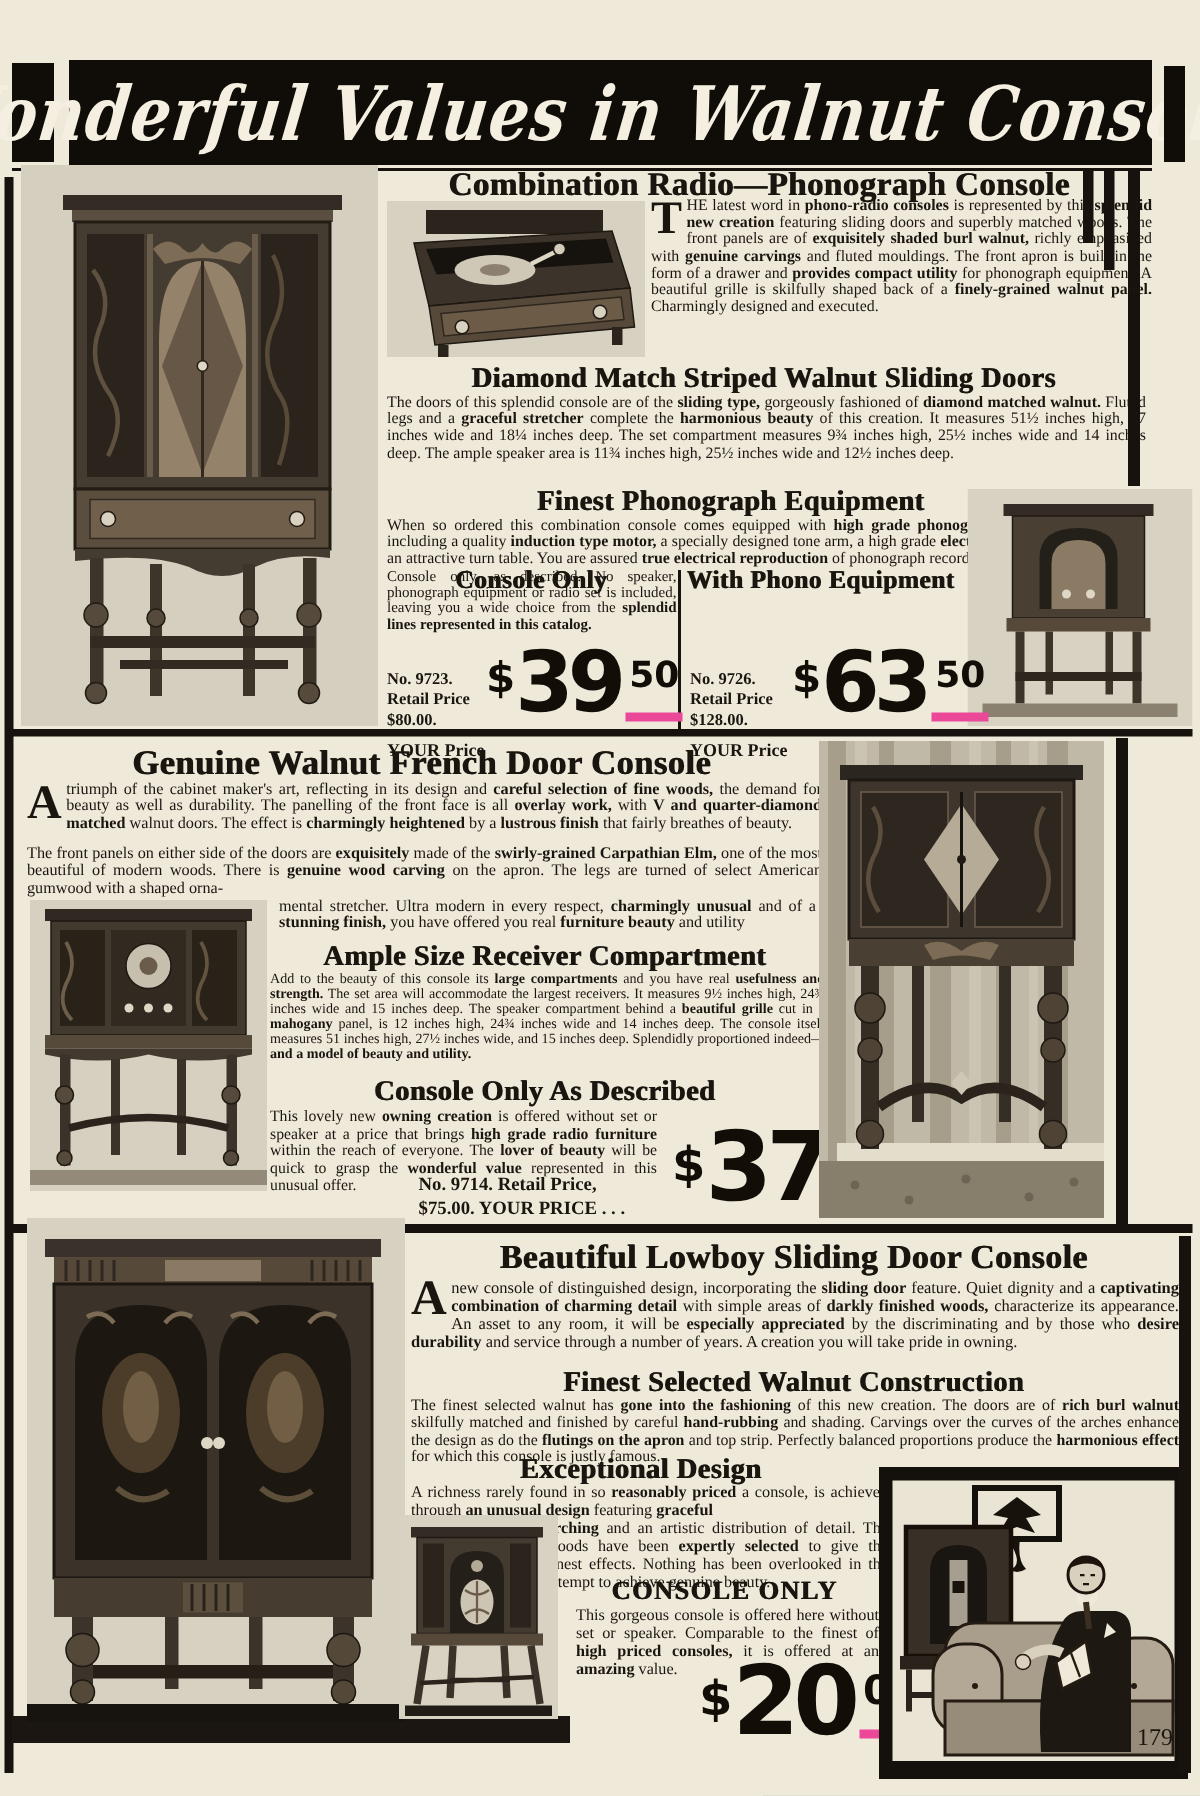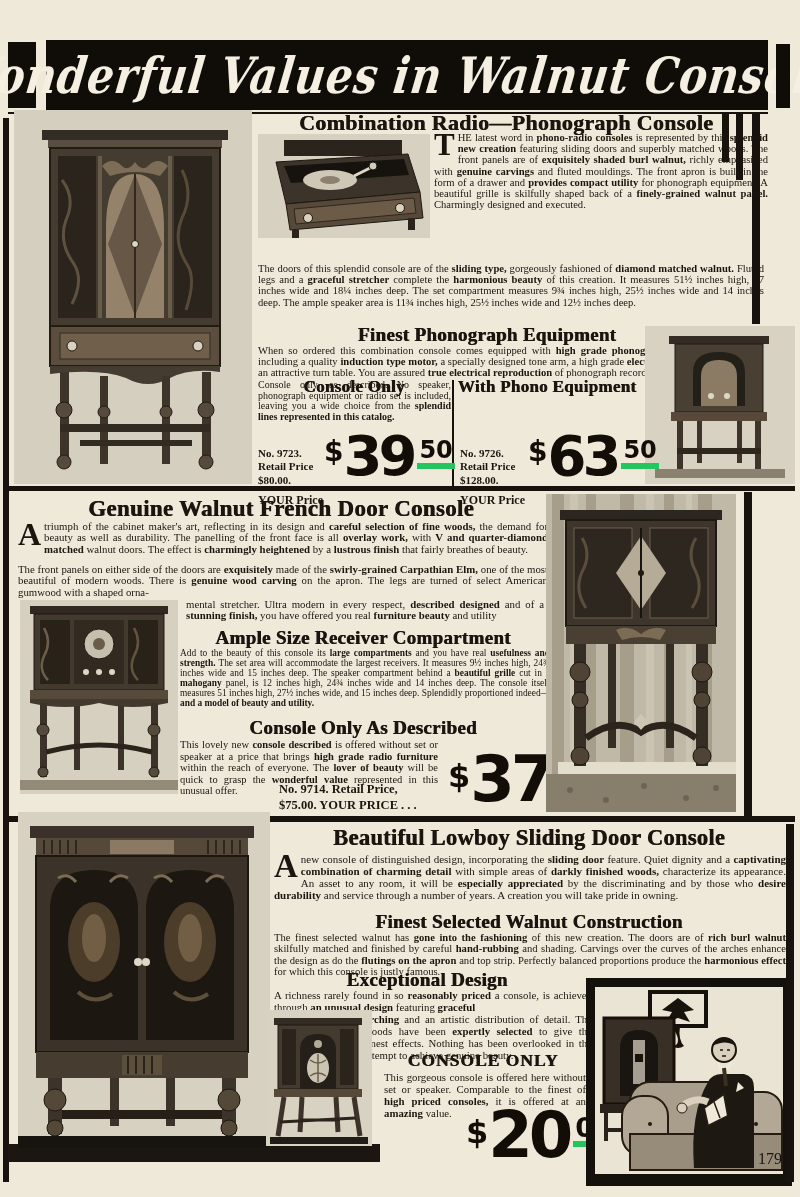--- a/index.html
+++ b/index.html
@@ -9,21 +9,21 @@
   .rule{position:absolute;background:#17120d;}
   .hed{position:absolute;font-weight:bold;text-align:center;letter-spacing:.3px;
        text-shadow:.6px 0 currentColor;line-height:1.02;}
   .p{position:absolute;text-align:justify;}
   .dc{float:left;font-weight:bold;margin:1px 3px 0 0;line-height:.78;}
   .nos{position:absolute;font-weight:bold;line-height:1.22;}
   .pr{position:absolute;display:flex;align-items:flex-start;font-family:"DejaVu Sans",sans-serif;
       font-weight:bold;color:#120d07;}
   .pr .c{font-size:28px;line-height:26px;margin-top:7px;}
   .pr .d{font-size:56px;line-height:48px;letter-spacing:-4px;}
-  .pr .x{font-size:24px;line-height:22px;margin:7px 0 0 4px;border-bottom:6px solid #22c55e;padding:0 2px 2px;}
+  .pr .x{font-size:24px;line-height:22px;margin:7px 0 0 4px;border-bottom:6px solid #ec4899;padding:0 2px 14px;}
   .pr.big .d{font-size:64px;line-height:54px;}
   .pr.big .c{font-size:32px;line-height:30px;margin-top:9px;}
   .pr.big .x{font-size:27px;margin-top:9px;}
   .banner{position:absolute;left:46px;top:40px;width:722px;height:70px;background:#100d09;
           display:flex;align-items:center;justify-content:center;}
   .banner span{font-family:"DejaVu Serif",serif;font-style:italic;font-weight:bold;font-size:50px;
           color:#f4efe1;white-space:nowrap;transform:skewX(-7deg) scaleX(.84);letter-spacing:1px;}
   .photo{position:absolute;}
   .photo svg{display:block;}
   b{font-weight:bold;}
@@ -103,20 +103,21 @@
       <circle cx="142" cy="74" r="4.5" fill="#d9d2c1" stroke="#1d1812"></circle>
       <rect x="34" y="96" width="7" height="8" fill="#2b241d"></rect>
       <rect x="150" y="84" width="7" height="12" fill="#2b241d"></rect>
     </svg>
   </div>
 
   <div class="p" style="left:434px;top:132px;width:334px;font-size:10.6px;line-height:1.06;">
     <span class="dc" style="font-size:31px;">T</span><span>HE latest word in <b>phono-radio consoles</b> is represented by this <b>splendid new creation</b> featuring sliding doors and superbly matched woods.  The front panels are of <b>exquisitely shaded burl walnut,</b> richly emphasized with <b>genuine carvings</b> and fluted mouldings.  The front apron is built in the form of a drawer and <b>provides compact utility</b> for phonograph equipment.  A beautiful grille is skilfully shaped back of a <b>finely-grained walnut panel.</b>  Charmingly designed and executed.</span>
   </div>
 
+  <div class="hed" style="left:256px;top:243px;width:506px;font-size:19px;">Diamond Match Striped Walnut Sliding Doors</div>
   <div class="p" style="left:258px;top:263px;width:506px;font-size:10.6px;line-height:1.06;">The doors of this splendid console are of the <b>sliding type,</b> gorgeously fashioned of <b>diamond matched walnut.</b>  Fluted legs and a <b>graceful stretcher</b> complete the <b>harmonious beauty</b> of this creation.  It measures 51½ inches high, 27 inches wide and 18¼ inches deep.  The set compartment measures 9¾ inches high, 25½ inches wide and 14 inches deep.  The ample speaker area is 11¾ inches high, 25½ inches wide and 12½ inches deep.</div>
 
   <div class="hed" style="left:256px;top:325px;width:462px;font-size:19px;">Finest Phonograph Equipment</div>
   <div class="p" style="left:258px;top:345px;width:460px;font-size:10.6px;line-height:1.06;">When so ordered this combination console comes equipped with <b>high grade phonograph apparatus</b> including a quality <b>induction type motor,</b> a specially designed tone arm, a high grade <b>electric pick-up,</b> and an attractive turn table.  You are assured <b>true electrical reproduction</b> of phonograph records.</div>
 
   <div class="photo" style="left:645px;top:326px;">
     <svg width="150" height="158" viewBox="0 0 150 158">
       <rect width="150" height="158" fill="#d8d2c3"></rect>
       <rect x="24" y="10" width="100" height="8" fill="#342c24"></rect>
       <rect x="30" y="18" width="88" height="68" fill="#493f33" stroke="#201a14"></rect>
@@ -165,21 +166,21 @@
     <span class="x">50</span>
   </div>
 
   <div class="rule" style="left:8px;top:486px;width:787px;height:5px;"></div>
 
   <div class="hed" style="left:16px;top:497px;width:530px;font-size:23px;">Genuine Walnut French Door Console</div>
   <div class="p" style="left:18px;top:521px;width:530px;font-size:10.8px;line-height:1.06;">
     <span class="dc" style="font-size:32px;">A</span><span>triumph of the cabinet maker's art, reflecting in its design and <b>careful selection of fine woods,</b> the demand for beauty as well as durability.  The panelling of the front face is all <b>overlay work,</b> with <b>V and quarter-diamond matched</b> walnut doors. The effect is <b>charmingly heightened</b> by a <b>lustrous finish</b> that fairly breathes of beauty.</span>
   </div>
   <div class="p" style="left:18px;top:564px;width:530px;font-size:10.8px;line-height:1.06;">The front panels on either side of the doors are <b>exquisitely</b> made of the <b>swirly-grained Carpathian Elm,</b> one of the most beautiful of modern woods.  There is <b>genuine wood carving</b> on the apron.  The legs are turned of select American gumwood with a shaped orna-</div>
-  <div class="p" style="left:186px;top:599px;width:358px;font-size:10.8px;line-height:1.06;">mental stretcher. Ultra modern in every respect, <b>described designed</b> and of a <b>stunning finish,</b> you have offered you real <b>furniture beauty</b> and utility</div>
+  <div class="p" style="left:186px;top:599px;width:358px;font-size:10.8px;line-height:1.06;">mental stretcher. Ultra modern in every respect, <b>charmingly unusual</b> and of a <b>stunning finish,</b> you have offered you real <b>furniture beauty</b> and utility</div>
 
   <div class="photo" style="left:20px;top:600px;">
     <svg width="158" height="194" viewBox="0 0 158 194">
       <rect width="158" height="194" fill="#d6d0c1"></rect>
       <rect x="10" y="6" width="138" height="8" fill="#302922"></rect>
       <rect x="14" y="14" width="130" height="76" fill="#433a2f" stroke="#1f1913"></rect>
       <rect x="20" y="20" width="30" height="64" fill="#282219"></rect>
       <path d="M24,28 q8,14 0,28 q-6,14 4,24" stroke="#6d5d49" fill="none" stroke-width="2.5"></path>
       <rect x="108" y="20" width="30" height="64" fill="#282219"></rect>
       <path d="M114,28 q8,14 0,28 q-6,14 4,24" stroke="#63543f" fill="none" stroke-width="2.5"></path>
@@ -206,21 +207,21 @@
       <path d="M26,152 Q79,138 132,152" stroke="#2b241c" stroke-width="5" fill="none"></path>
       <rect x="0" y="180" width="158" height="10" fill="#938a79"></rect>
     </svg>
   </div>
 
   <div class="hed" style="left:178px;top:628px;width:370px;font-size:19px;">Ample Size Receiver Compartment</div>
   <div class="p" style="left:180px;top:648px;width:370px;font-size:9.4px;line-height:1.07;">Add to the beauty of this console its <b>large compartments</b> and you have real <b>usefulness and strength.</b>  The set area will accommodate the largest receivers.  It measures 9½ inches high, 24¾ inches wide and 15 inches deep.  The speaker compartment behind a <b>beautiful grille</b> cut in a <b>mahogany</b> panel, is 12 inches high, 24¾ inches wide and 14 inches deep. The console itself measures 51 inches high, 27½ inches wide, and 15 inches deep.  Splendidly proportioned indeed—<b>and a model of beauty and utility.</b></div>
 
   <div class="hed" style="left:178px;top:718px;width:370px;font-size:19px;">Console Only As Described</div>
   <div class="p" style="left:180px;top:739px;width:370px;font-size:10.5px;line-height:1.1;">
-    <span style="float:right;width:112px;height:50px;margin-top:12px;"></span><span>This lovely new <b>console described</b> is offered without set or speaker at a price that brings <b>high grade radio furniture</b> within the reach of everyone.  The <b>lover of beauty</b> will be quick to grasp the <b>wonderful value</b> represented in this unusual offer.</span>
+    <span style="float:right;width:112px;height:50px;margin-top:12px;"></span><span>This lovely new <b>owning creation</b> is offered without set or speaker at a price that brings <b>high grade radio furniture</b> within the reach of everyone.  The <b>lover of beauty</b> will be quick to grasp the <b>wonderful value</b> represented in this unusual offer.</span>
   </div>
   <div class="nos" style="left:266px;top:782px;font-size:12.5px;line-height:1.25;margin-left:13px;">
     <div>No. 9714.   Retail Price,</div>
     <div>$75.00.   YOUR PRICE . . .</div>
   </div>
   <div class="pr big" style="left:448px;top:752px;">
     <span class="c">$</span>
     <span class="d">37</span>
     <span class="x">50</span>
   </div>

